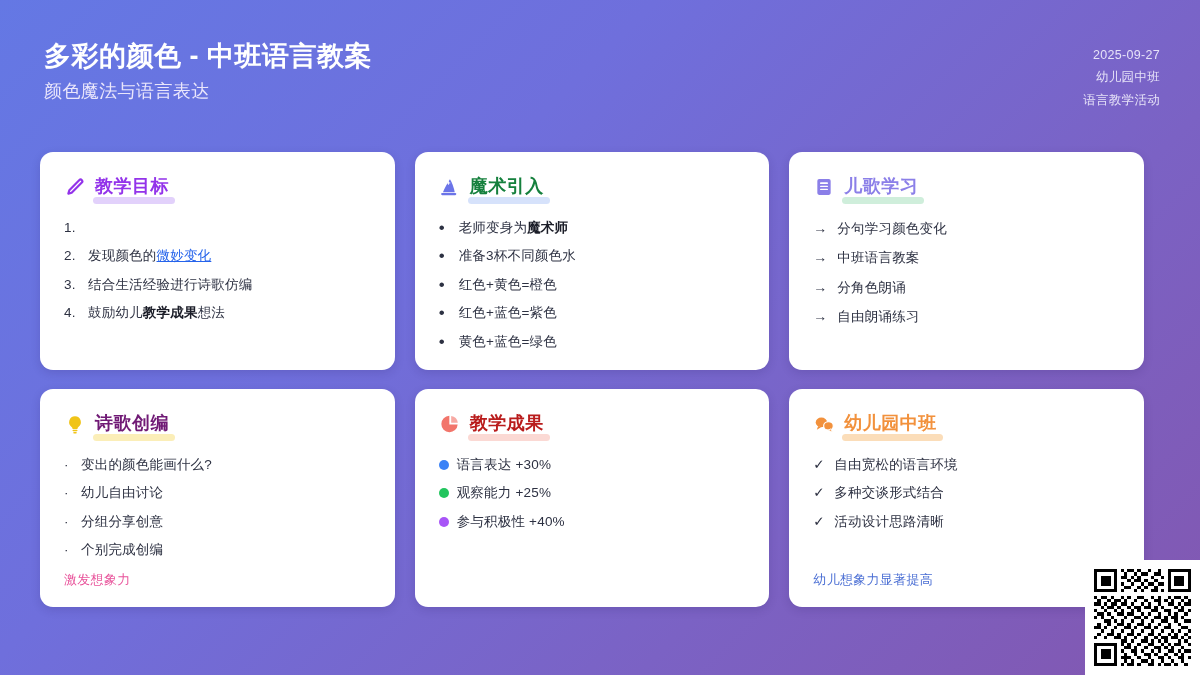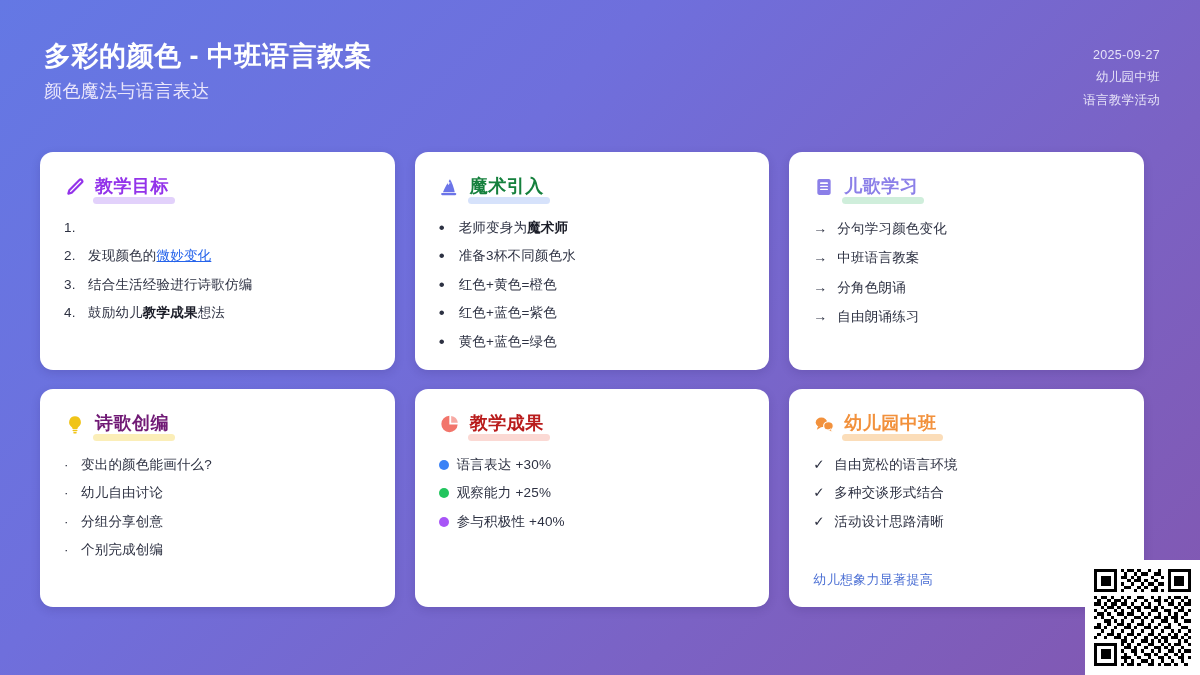--- a/index.html
+++ b/index.html
@@ -302,20 +302,21 @@
         </div>
         <div class="item">
           <span class="marker mini">·</span>
           <span class="item-text"><span>分组分享创意</span></span>
         </div>
         <div class="item">
           <span class="marker mini">·</span>
           <span class="item-text"><span>个别完成创编</span></span>
         </div>
       </div>
+      <div class="card-note note-pink">激发想象力</div>
     </div>
     <div class="card">
       <div class="card-head">
         <span class="card-icon">
           <svg width="20" height="20" viewBox="0 0 24 24">
             <path d="M11.2 2.2 A 9.8 9.8 0 1 0 21.2 12.6 L 11.2 12.6 Z" fill="#f2756b"></path>
             <path d="M13.4 2.4 A 9.6 9.6 0 0 1 21.4 10.4 L 13.4 10.4 Z" fill="#f2756b" opacity="0.62"></path>
           </svg>
         </span>
         <span class="card-title" style="color: #b91c1c; --hl: #fbd9d4;">教学成果</span>

